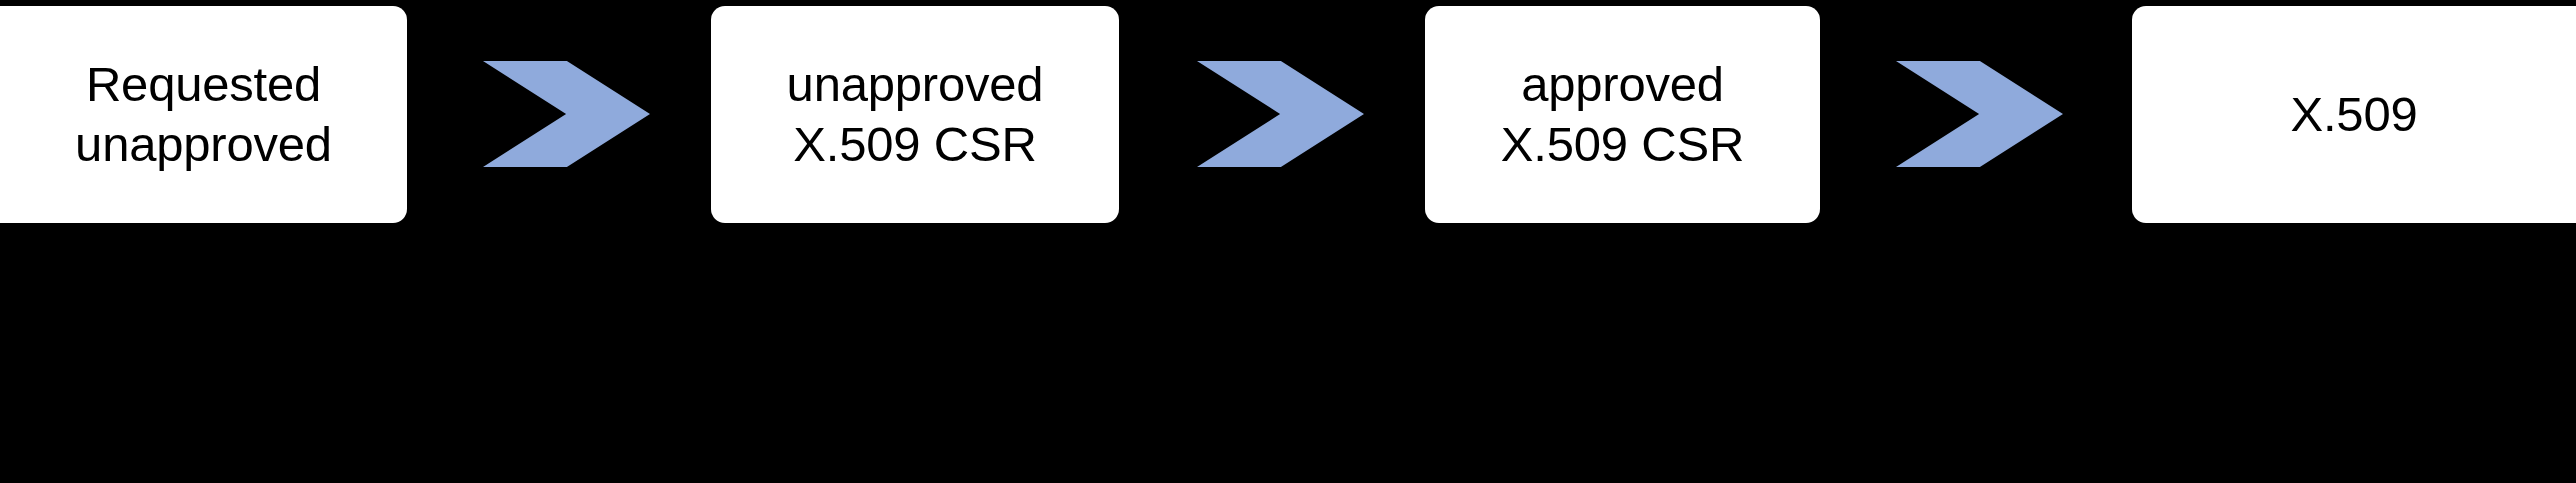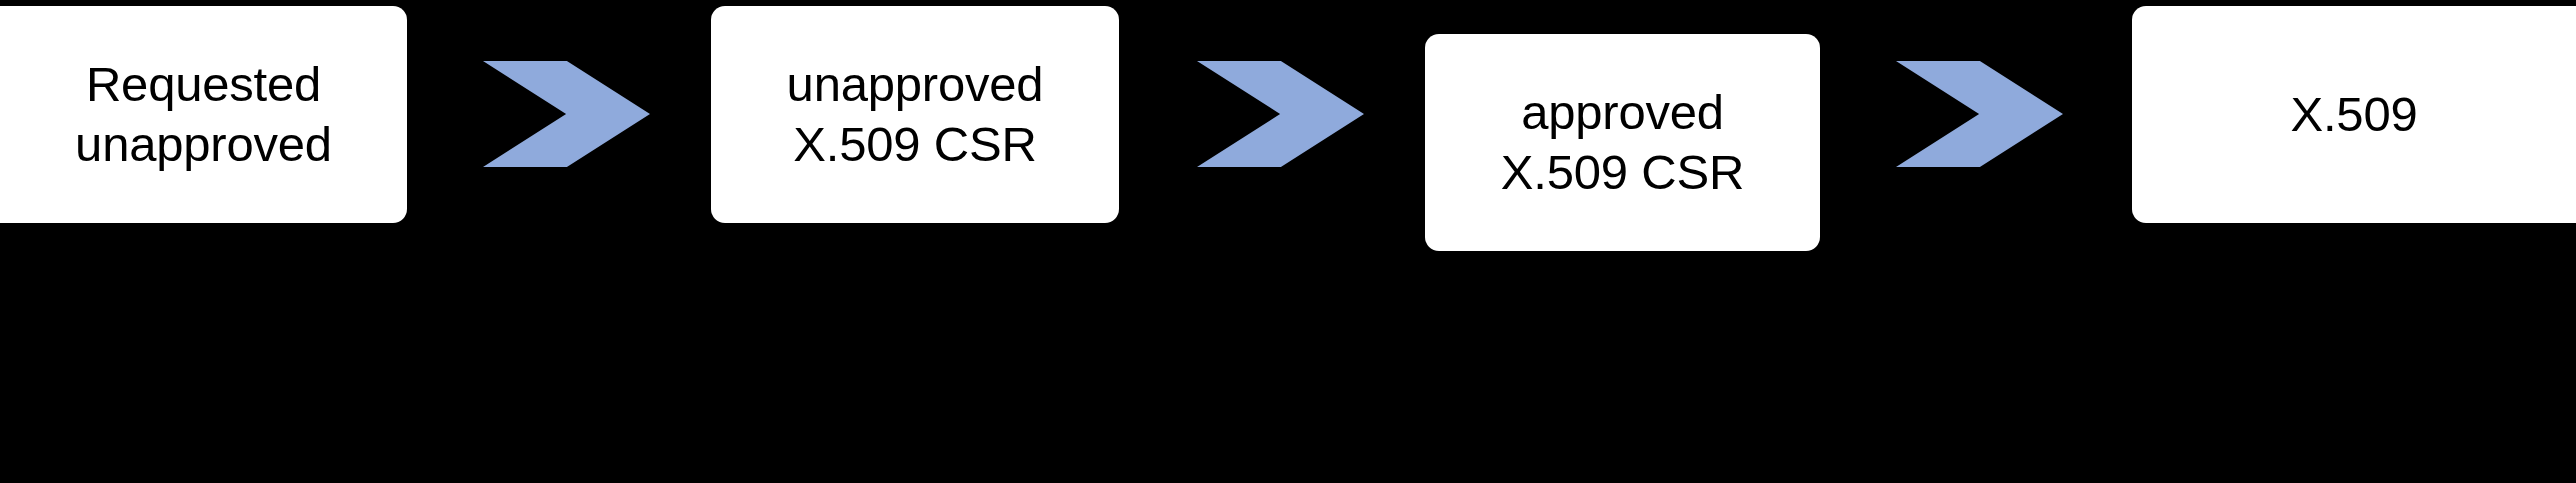--- a/index.html
+++ b/index.html
@@ -46,21 +46,21 @@
     font-size: 49px;
     line-height: 1.22;
     font-weight: 400;
     text-align: left;
     white-space: nowrap;
     letter-spacing: -0.2px;
   }
   
   .box-1 { left: 0px;    width: 407px; border-top-left-radius: 0; border-bottom-left-radius: 0; }
   .box-2 { left: 711px;  width: 408px; }
-  .box-3 { left: 1425px; width: 395px; margin-top: 28px; }
+  .box-3 { left: 1425px; width: 395px; }
   .box-4 { left: 2132px; width: 444px; border-top-right-radius: 0; border-bottom-right-radius: 0; }
 
   .arrow-chevron {
     position: absolute;
     top: 61px;
     width: 167px;
     height: 106px;
   }
   .arrow-chevron svg { display: block; width: 100%; height: 100%; }
 

